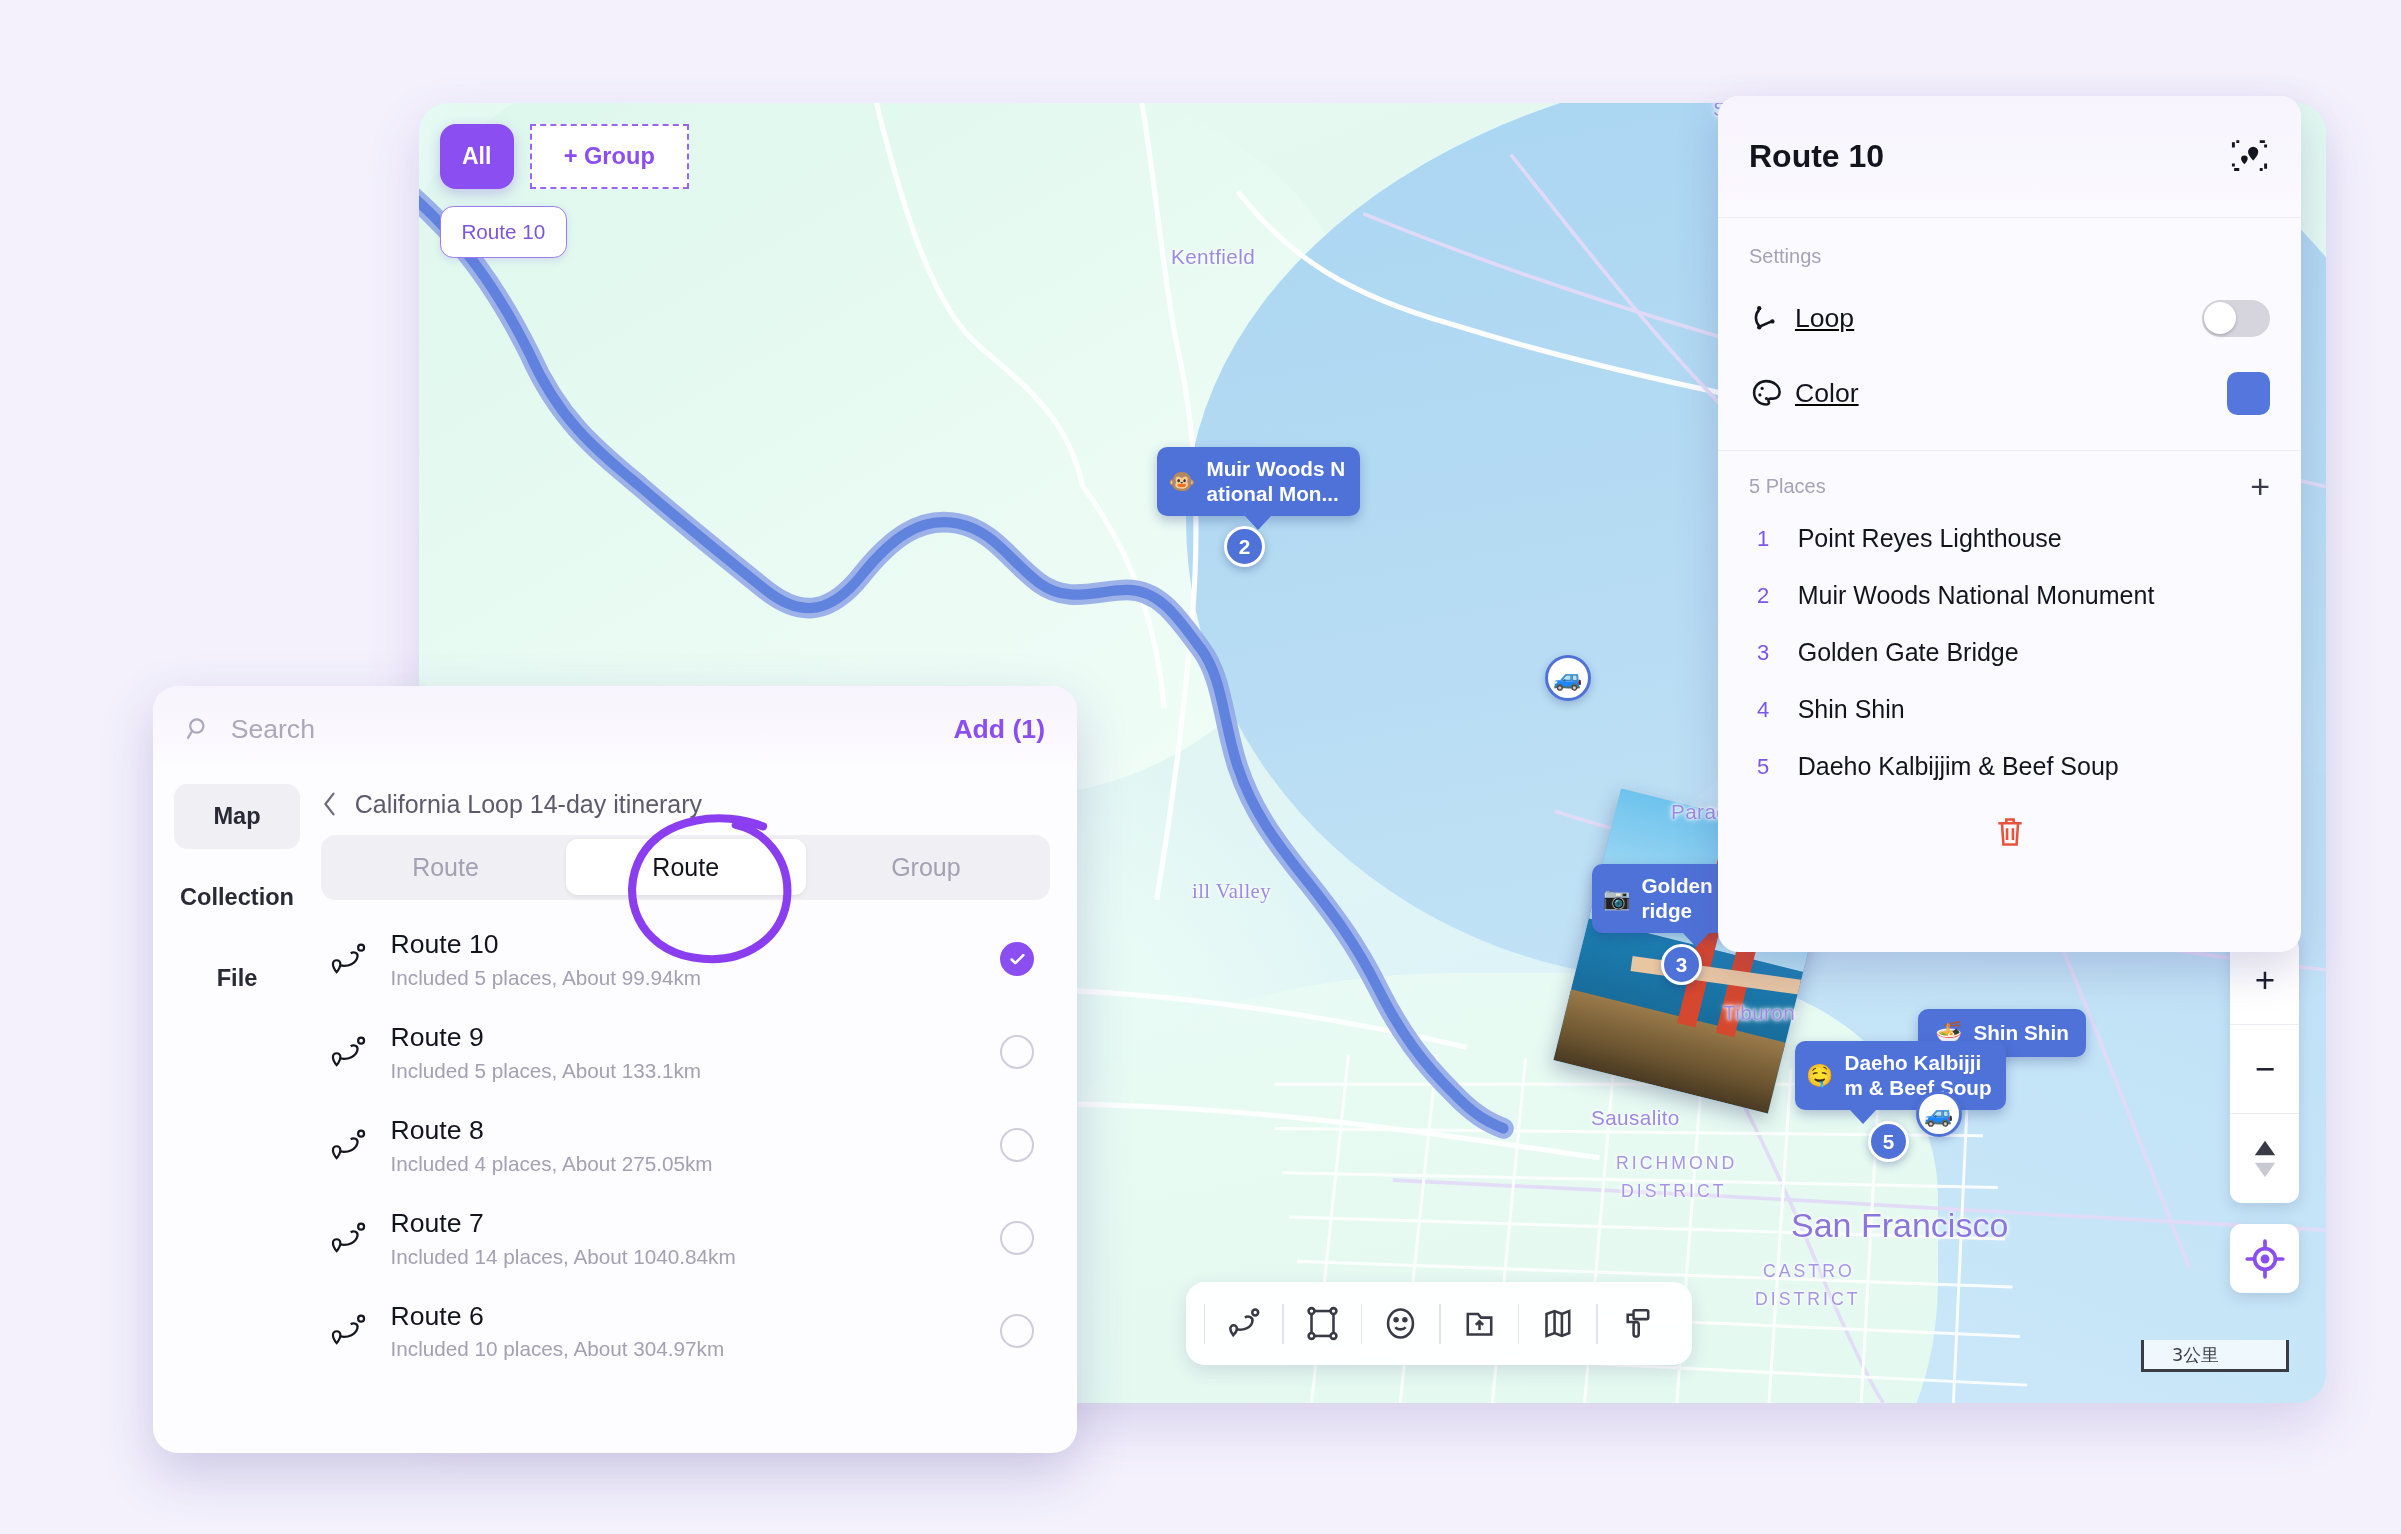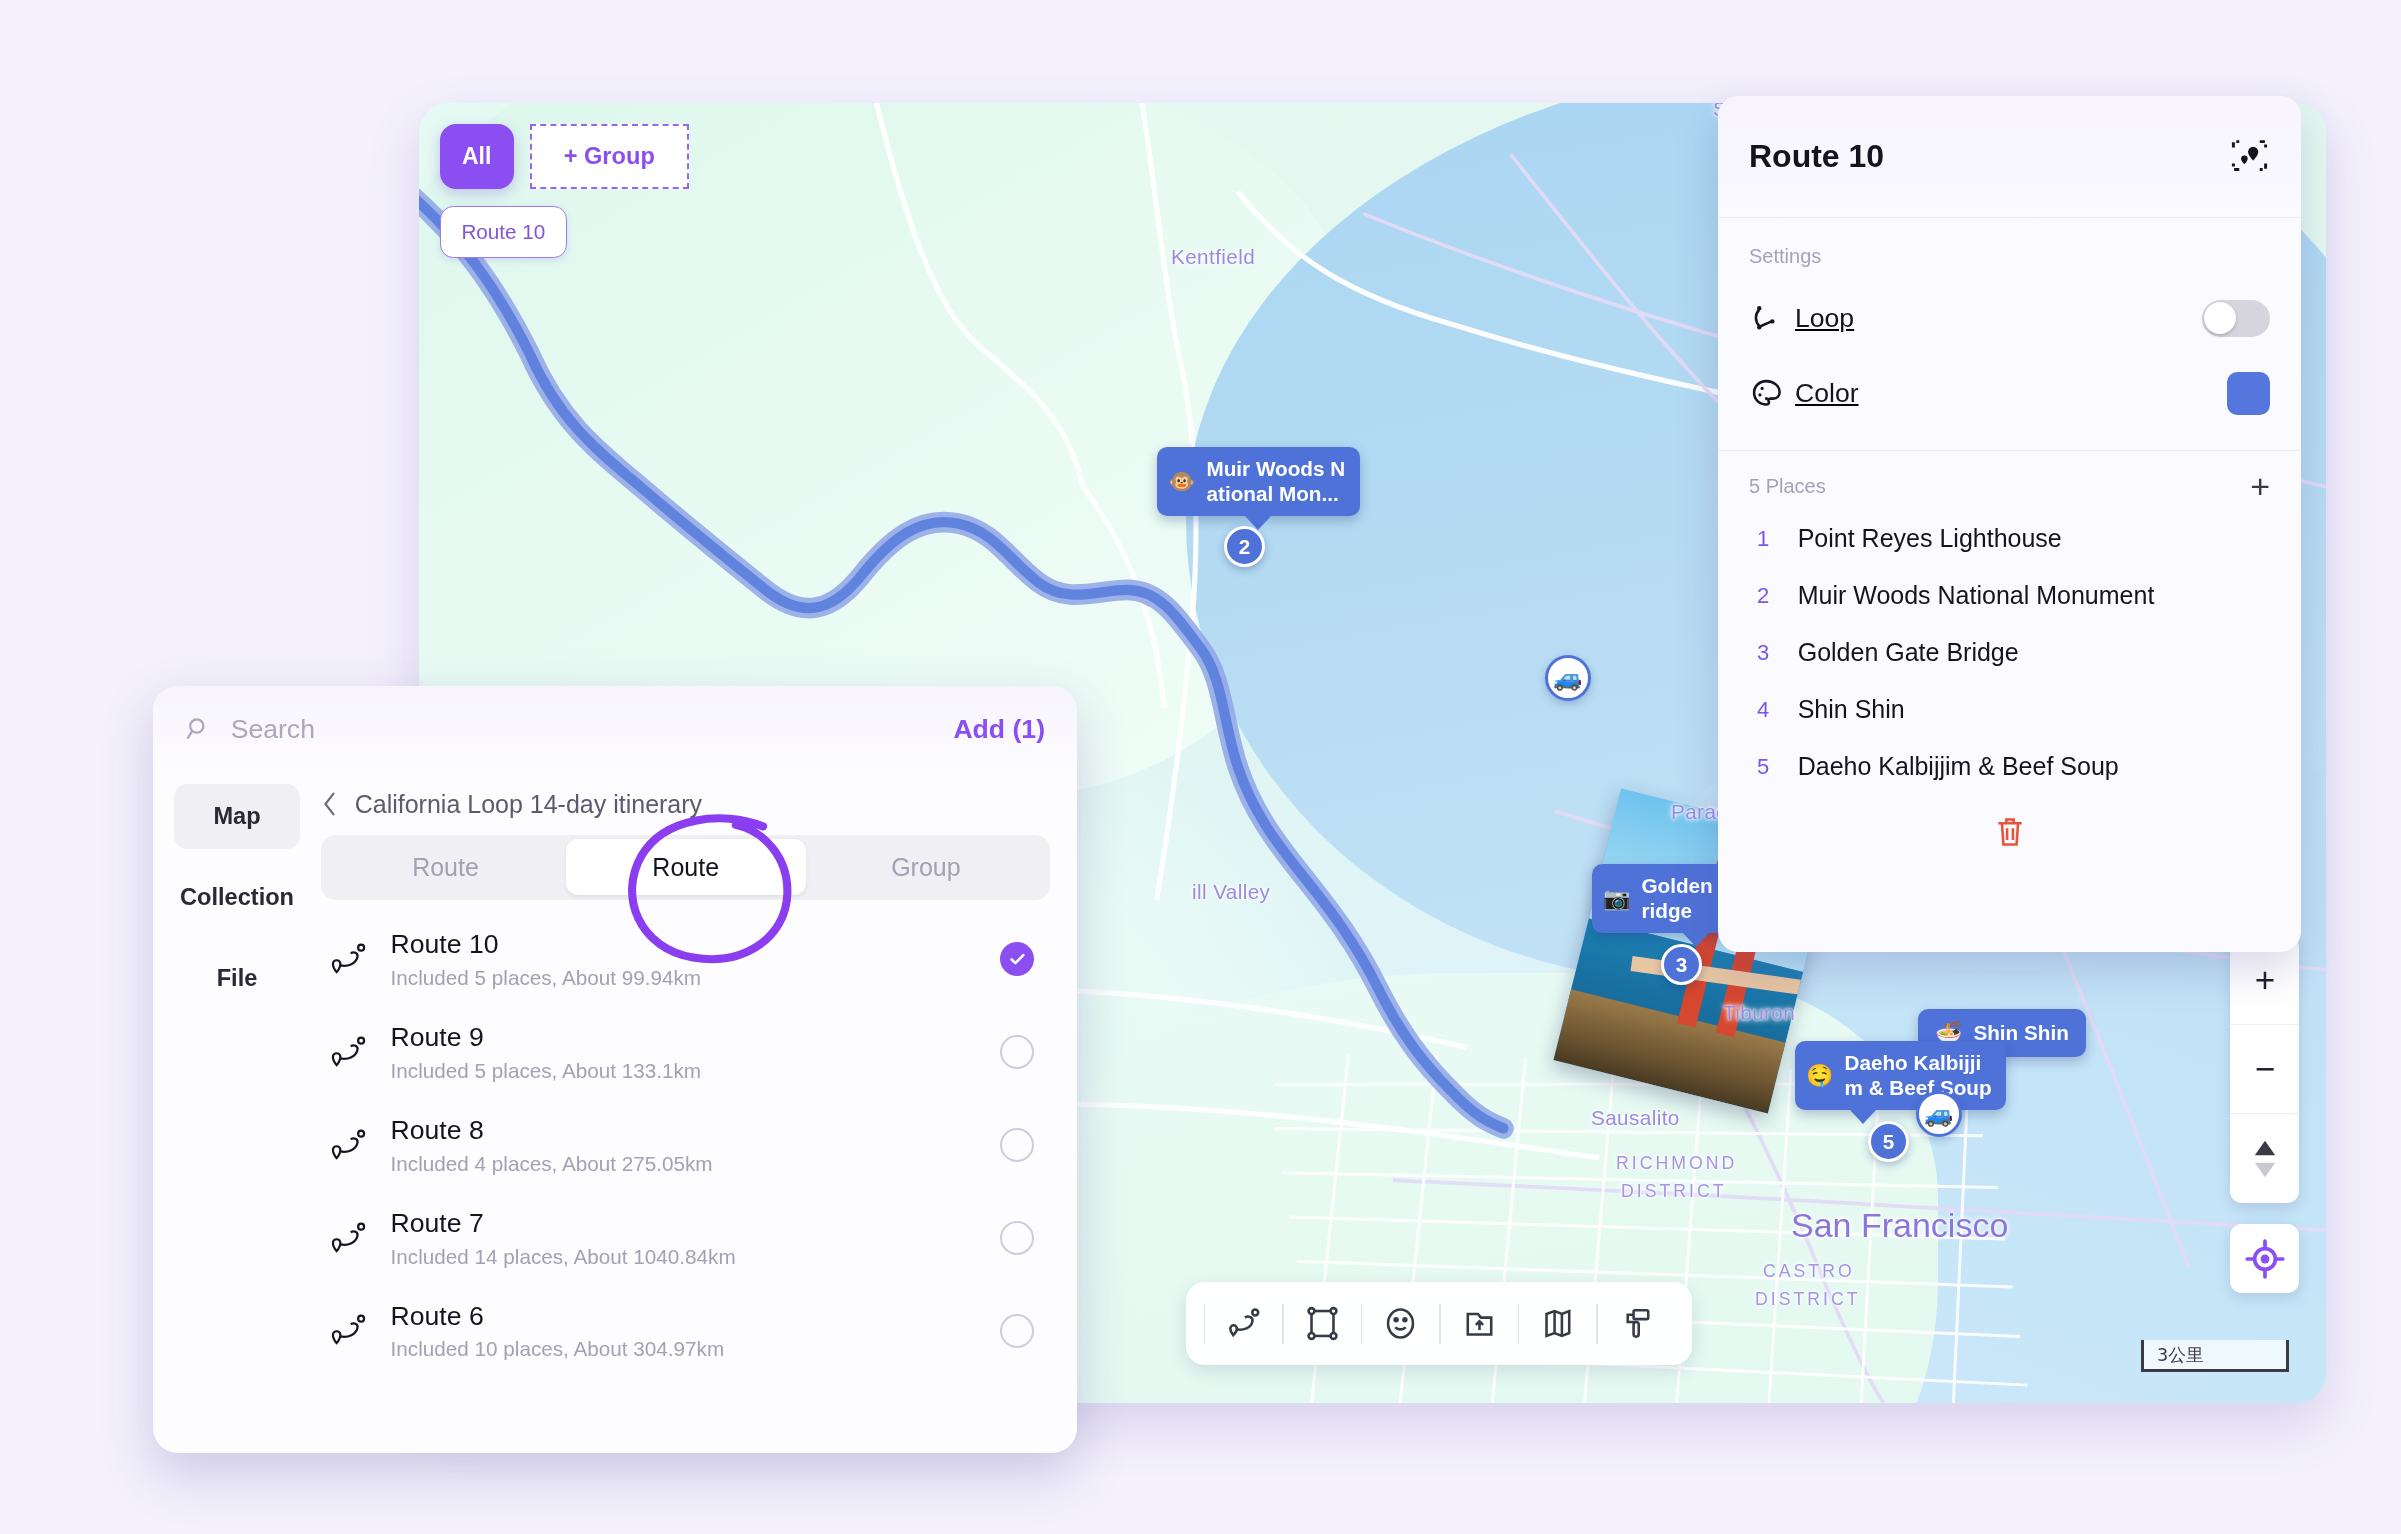--- a/index.html
+++ b/index.html
@@ -179,21 +179,21 @@
     width: 69px; height: 69px; border-radius: 11.8px; background: #fff;
     display: flex; align-items: center; justify-content: center;
     box-shadow: 0 4.4px 13.3px rgba(60,60,110,.16);
   }
   .scale-bar {
     position: absolute; right: 37px; bottom: 31px;
     height: 32px; width: 148px;
     border: 3px solid #3b3b44; border-top: none;
     background: rgba(255,255,255,.72);
     color: #3b3b44; font-size: 17.7px;
-    display: flex; align-items: center; padding-left: 13px;
+    display: flex; align-items: center; padding-left: 28px;
     font-family: "DejaVu Sans", sans-serif;
   }
 
   
   .bottom-toolbar {
     position: absolute; left: 767px; bottom: 38px;
     height: 83px; padding: 0 17.7px;
     background: rgba(255,255,255,.94);
     border-radius: 19px;
     display: flex; align-items: center; gap: 0;
@@ -374,21 +374,21 @@
         <div class="photo-tower" style="left:151px;top:-7.4px;width:19px;height:221px;"></div>
         <div class="photo-tower" style="left:111px;top:17.7px;width:60px;height:10.3px;"></div>
         <div class="photo-tower" style="left:111px;top:89px;width:60px;height:10.3px;"></div>
         <div class="photo-deck" style="left:52px;top:151px;width:170px;height:14.8px;transform:rotate(-6deg);"></div>
       </div>
 
       <div>
         <div class="map-label" style="left:1294px;top:-5.9px;">San Pablo</div>
         <div class="map-label" style="left:752px;top:142px;">Kentfield</div>
         <div class="map-label" style="left:1252px;top:697px;">Paradise Cay</div>
-        <div class="map-label" style="left:773px;top:777px;">ill Valley</div>
+        <div class="map-label" style="left:773px;top:777px;font-family:Liberation Serif, serif;">ill Valley</div>
         <div class="map-label" style="left:1304px;top:898px;">Tiburon</div>
         <div class="map-label" style="left:1172px;top:1003px;">Sausalito</div>
         <div class="map-label big" style="left:1372px;top:1103px;">San Francisco</div>
         <div class="map-label district" style="left:1197px;top:1050px;">RICHMOND</div>
         <div class="map-label district" style="left:1202px;top:1078px;">DISTRICT</div>
         <div class="map-label district" style="left:1344px;top:1158px;">CASTRO</div>
         <div class="map-label district" style="left:1336px;top:1186px;">DISTRICT</div>
       </div>
 
       <div class="marker" style="left:738px;top:344px;">

